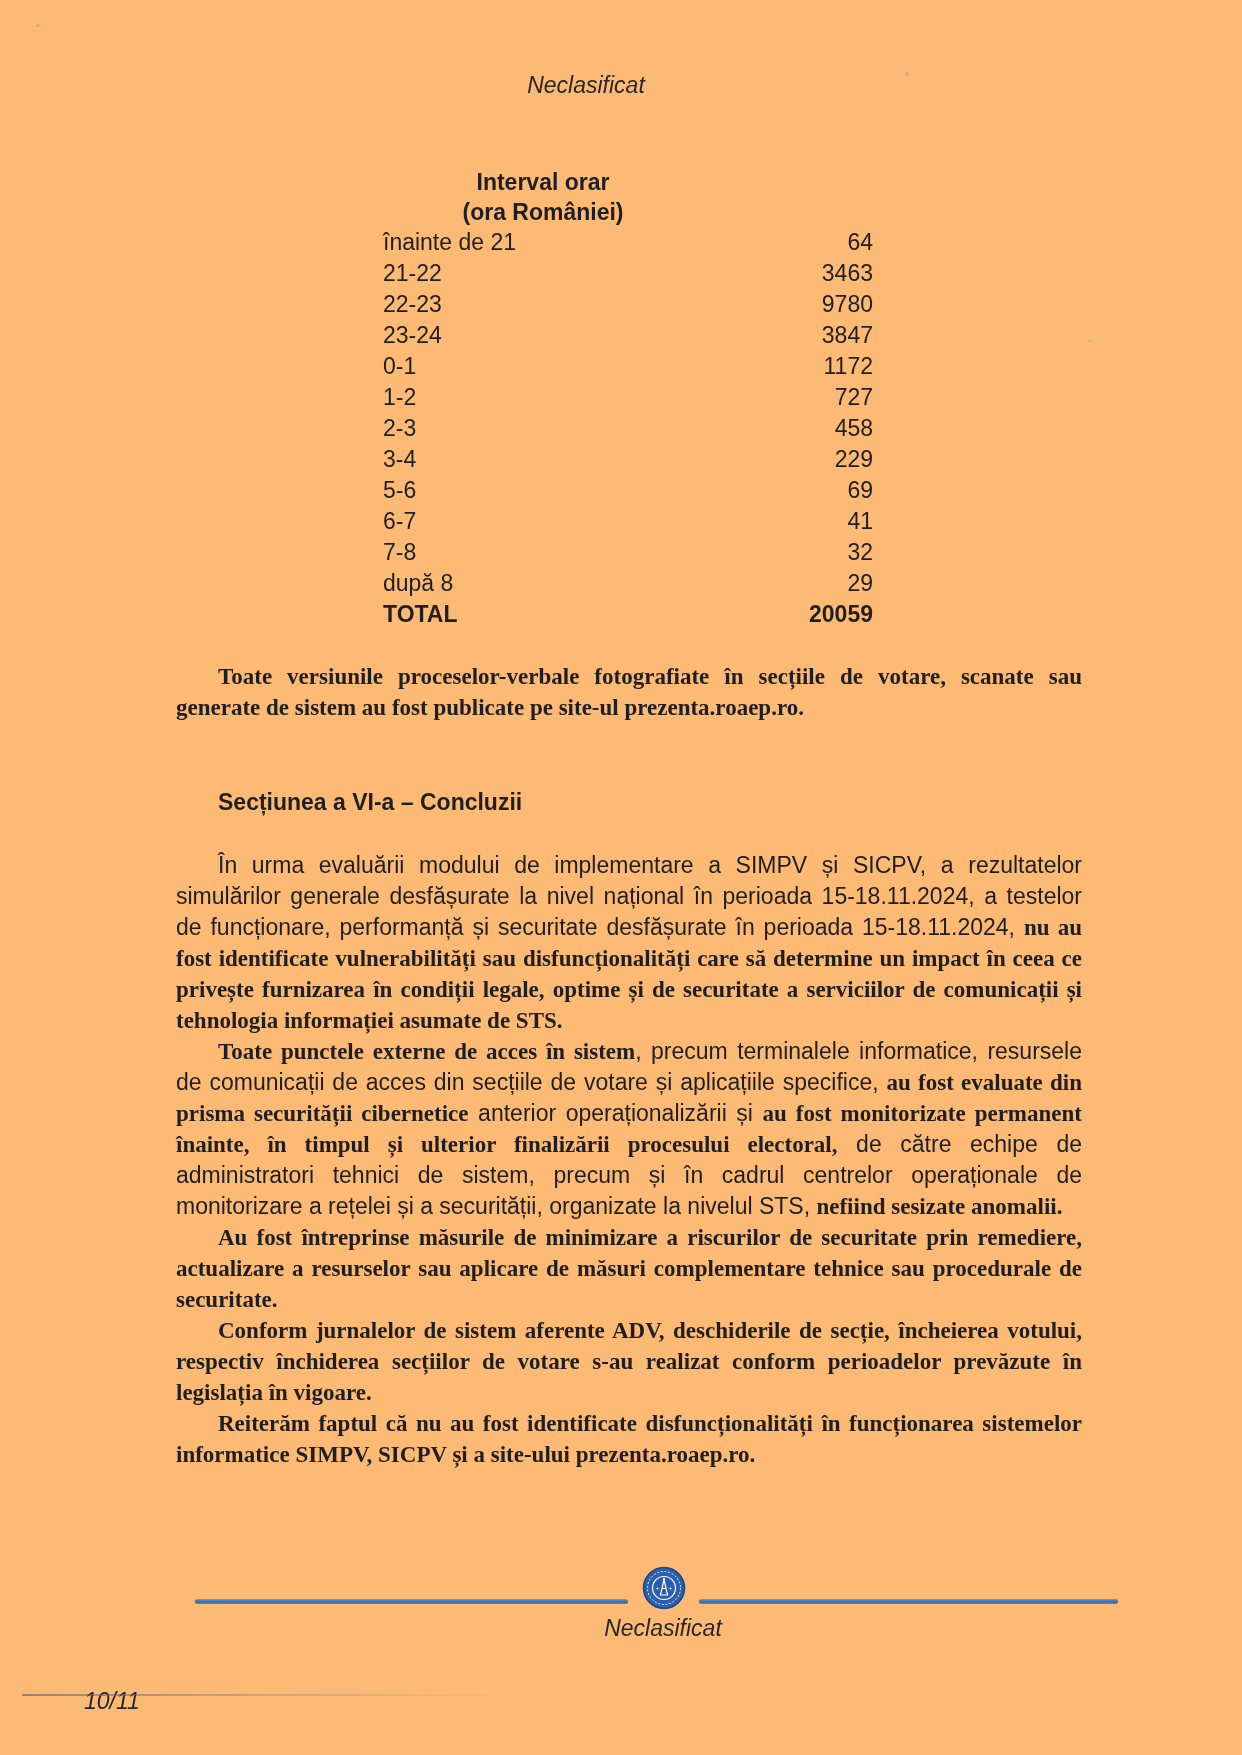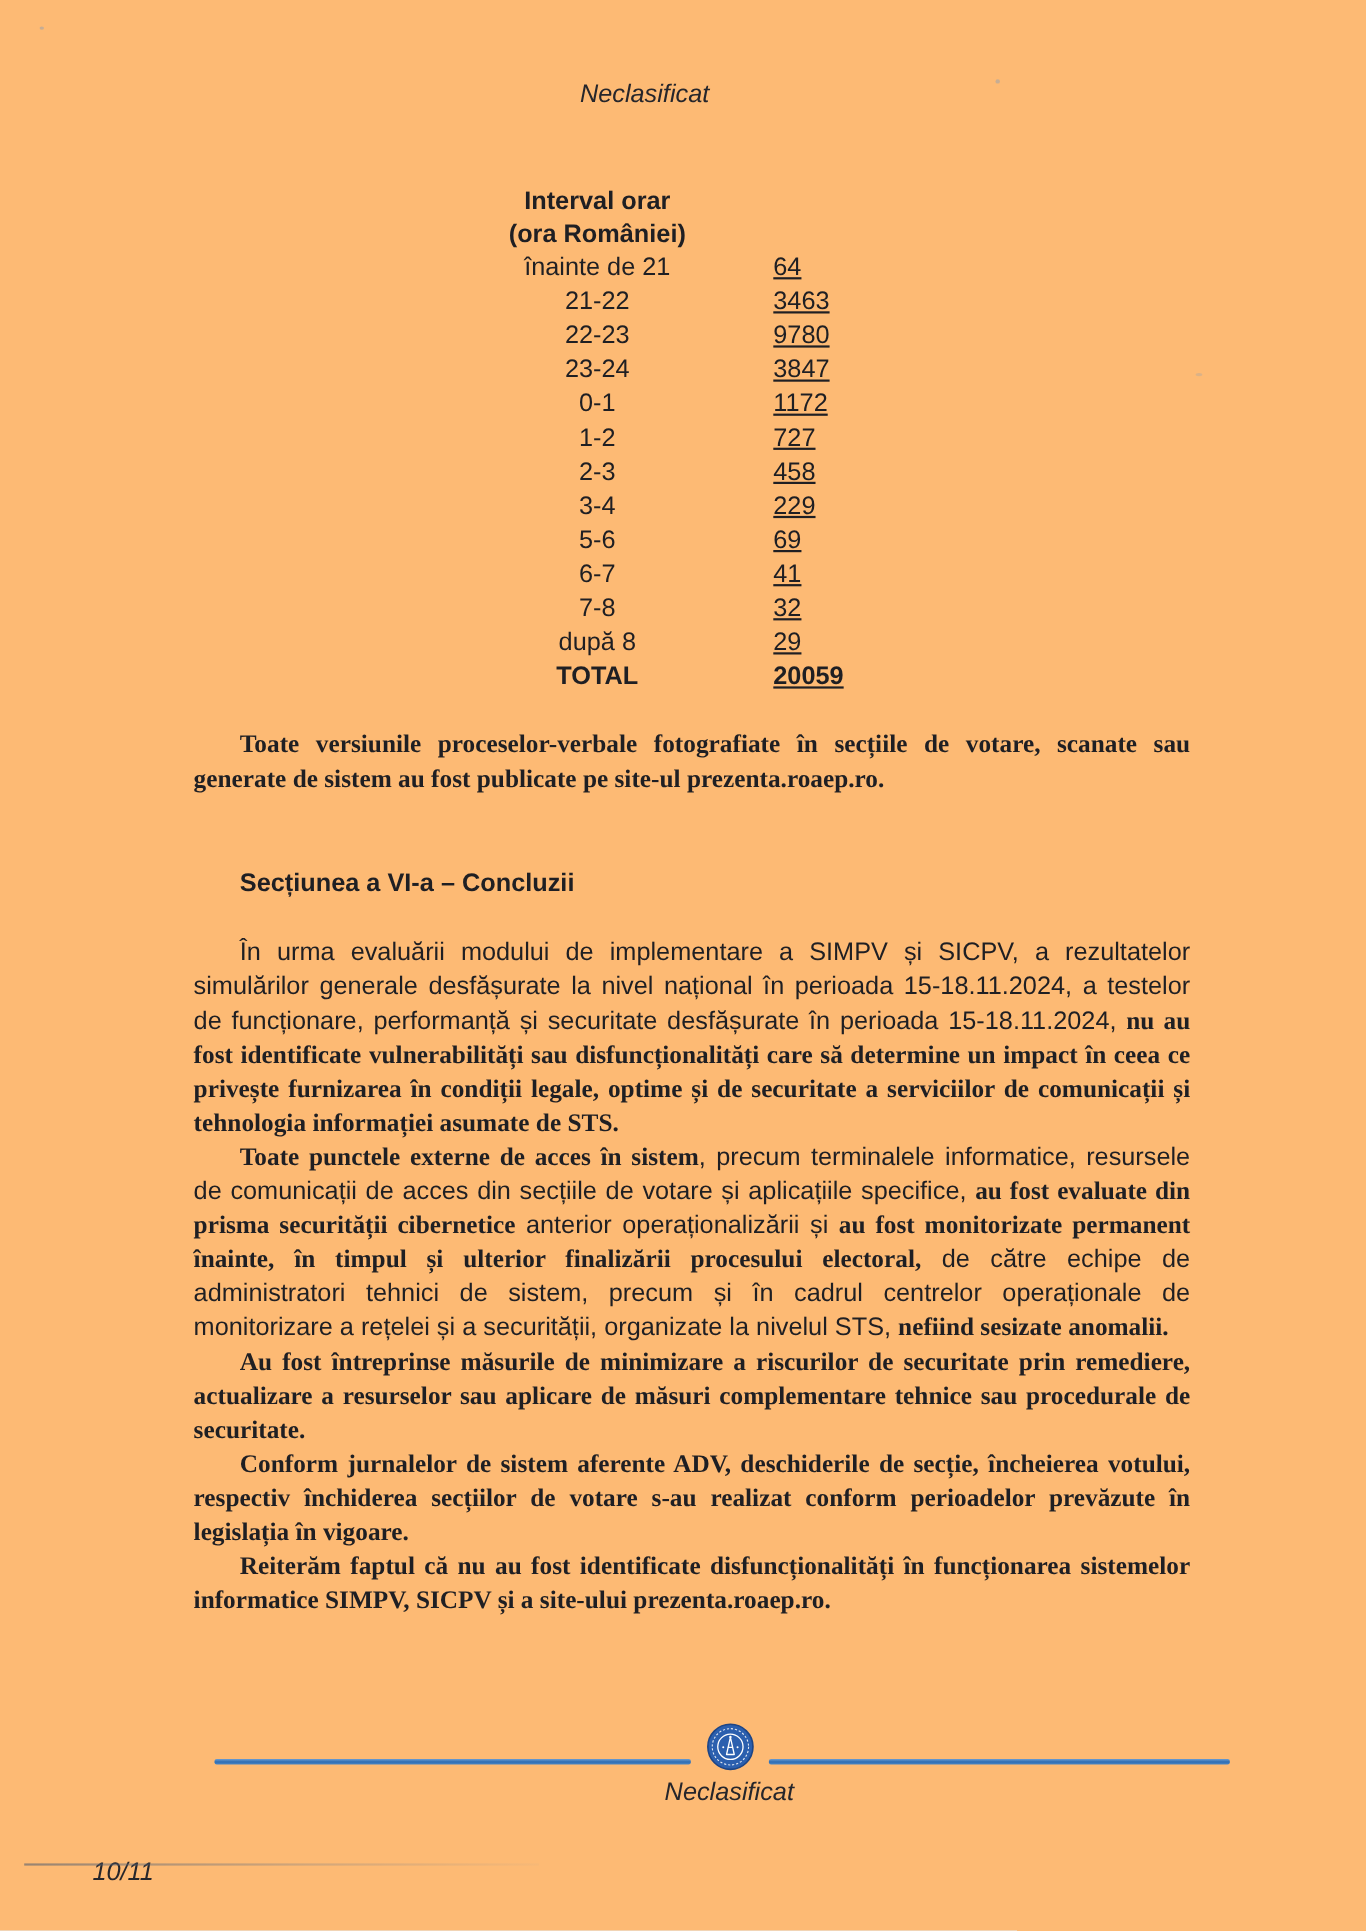--- a/index.html
+++ b/index.html
@@ -18,22 +18,22 @@
     text-align:center;
     font-size:23px;font-style:italic;color:#26262b;
   }
   
   .pv-table{position:absolute;top:152px;left:383px;width:490px;font-size:23px;}
   .thead{display:flex;font-weight:700;flex-direction:column;}
   .thead .hc1{width:320px;text-align:center;padding-top:15px;line-height:30px;}
   .thead .hc2{width:170px;text-align:center;padding-top:15px;line-height:60px;}
   .tbody{margin-top:0;}
   .trow{display:flex;line-height:31px;}
-  .tc1{width:320px;text-align:center;}
-  .tc2{width:170px;text-align:left;text-decoration:underline;}
+  .tc1{width:320px;text-align:left;}
+  .tc2{width:170px;text-align:right;}
   .trow.total{font-weight:700;}
   .para{
     margin:0;
     text-align:justify;
     text-indent:42px;
     font-size:23px;
     line-height:31px;
   }
   .pub-para{position:absolute;top:661px;left:176px;width:906px;}
   .heading{

